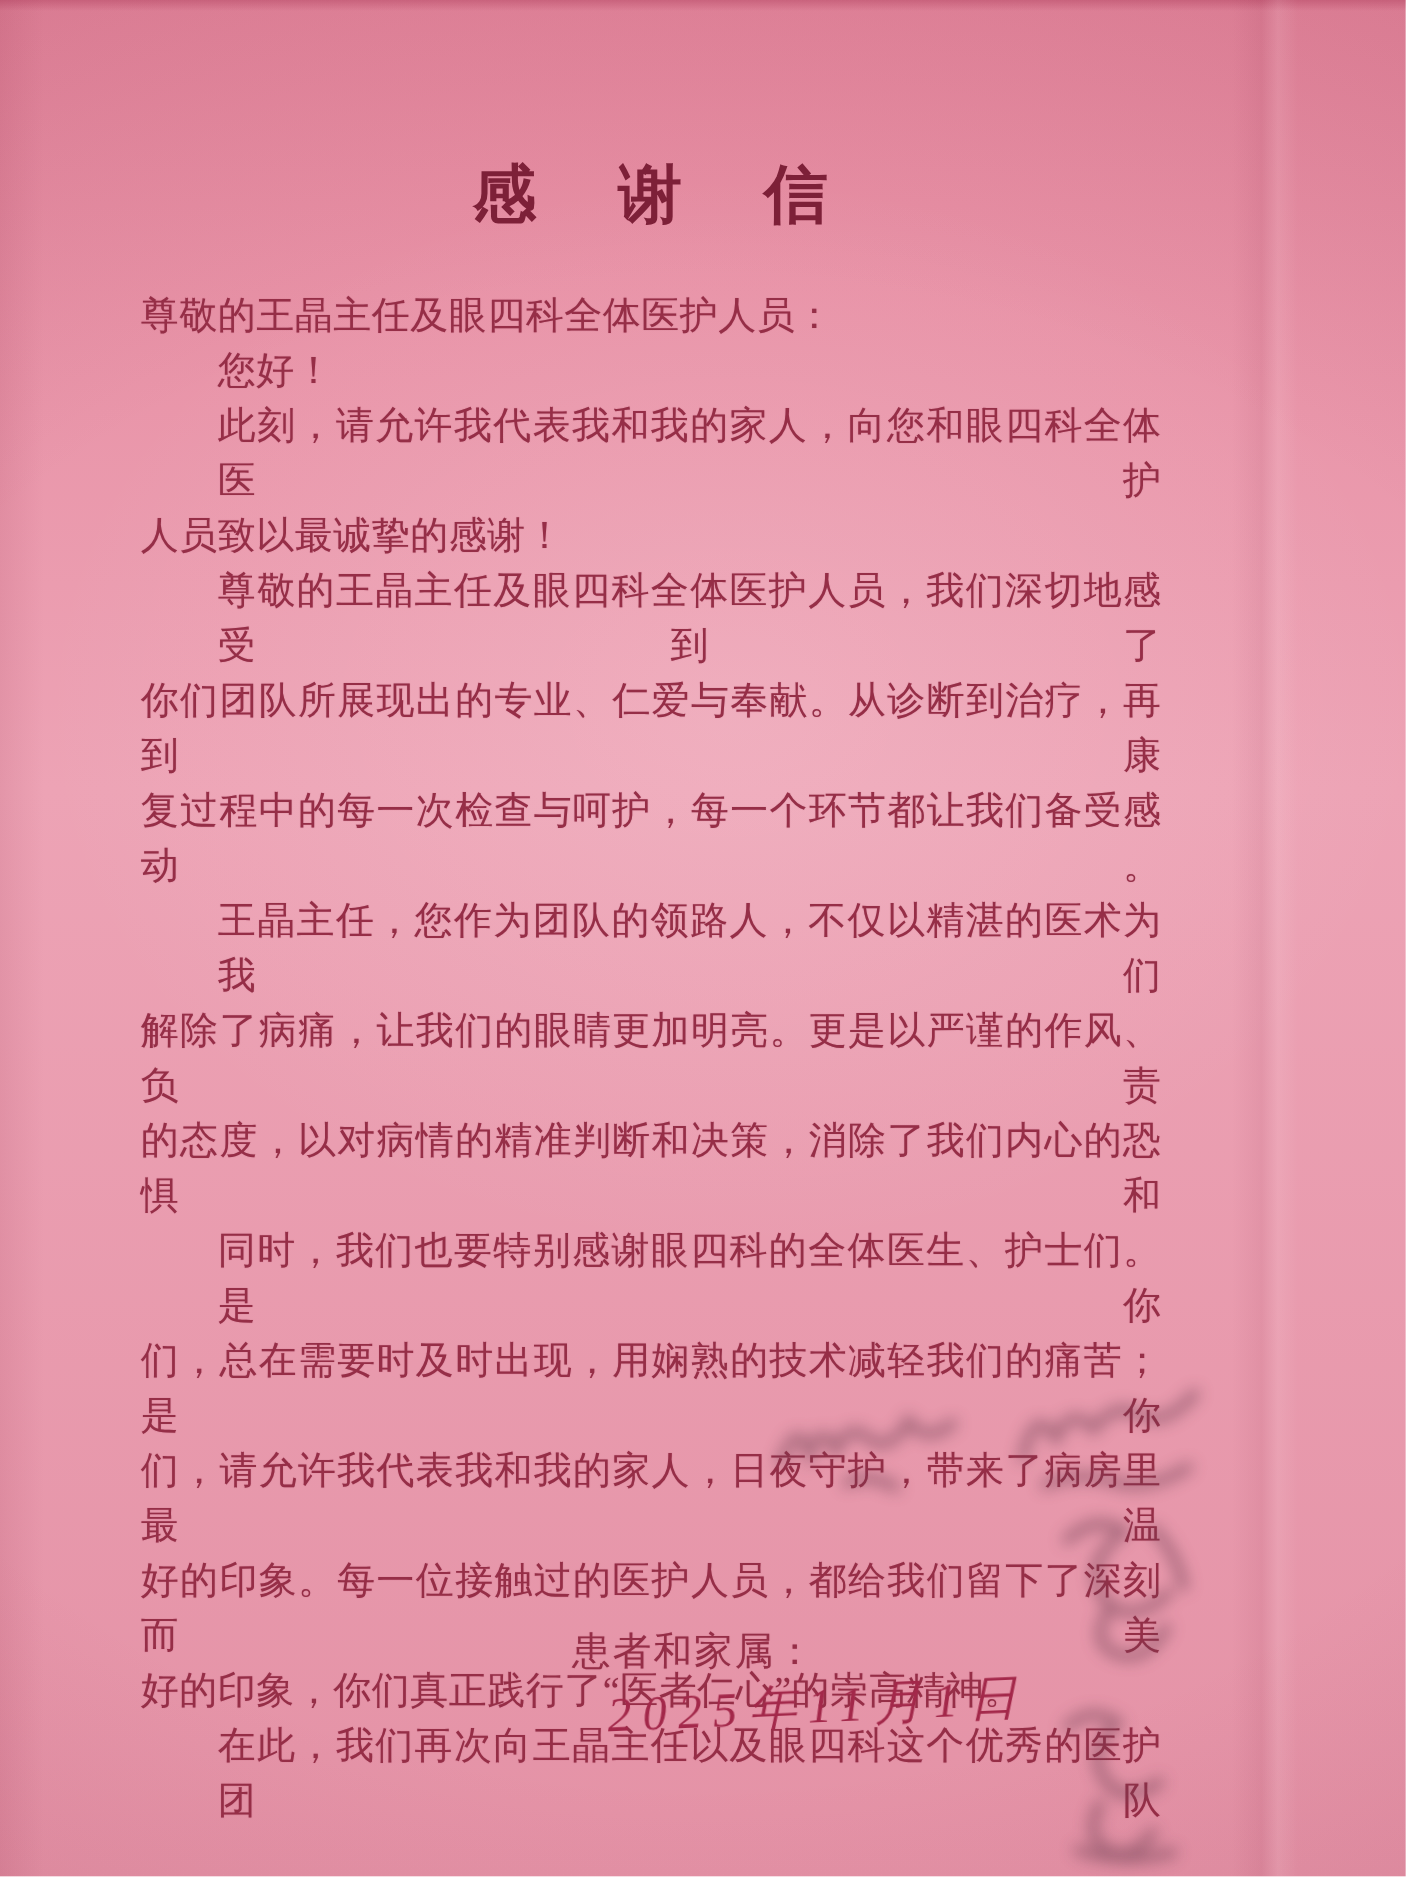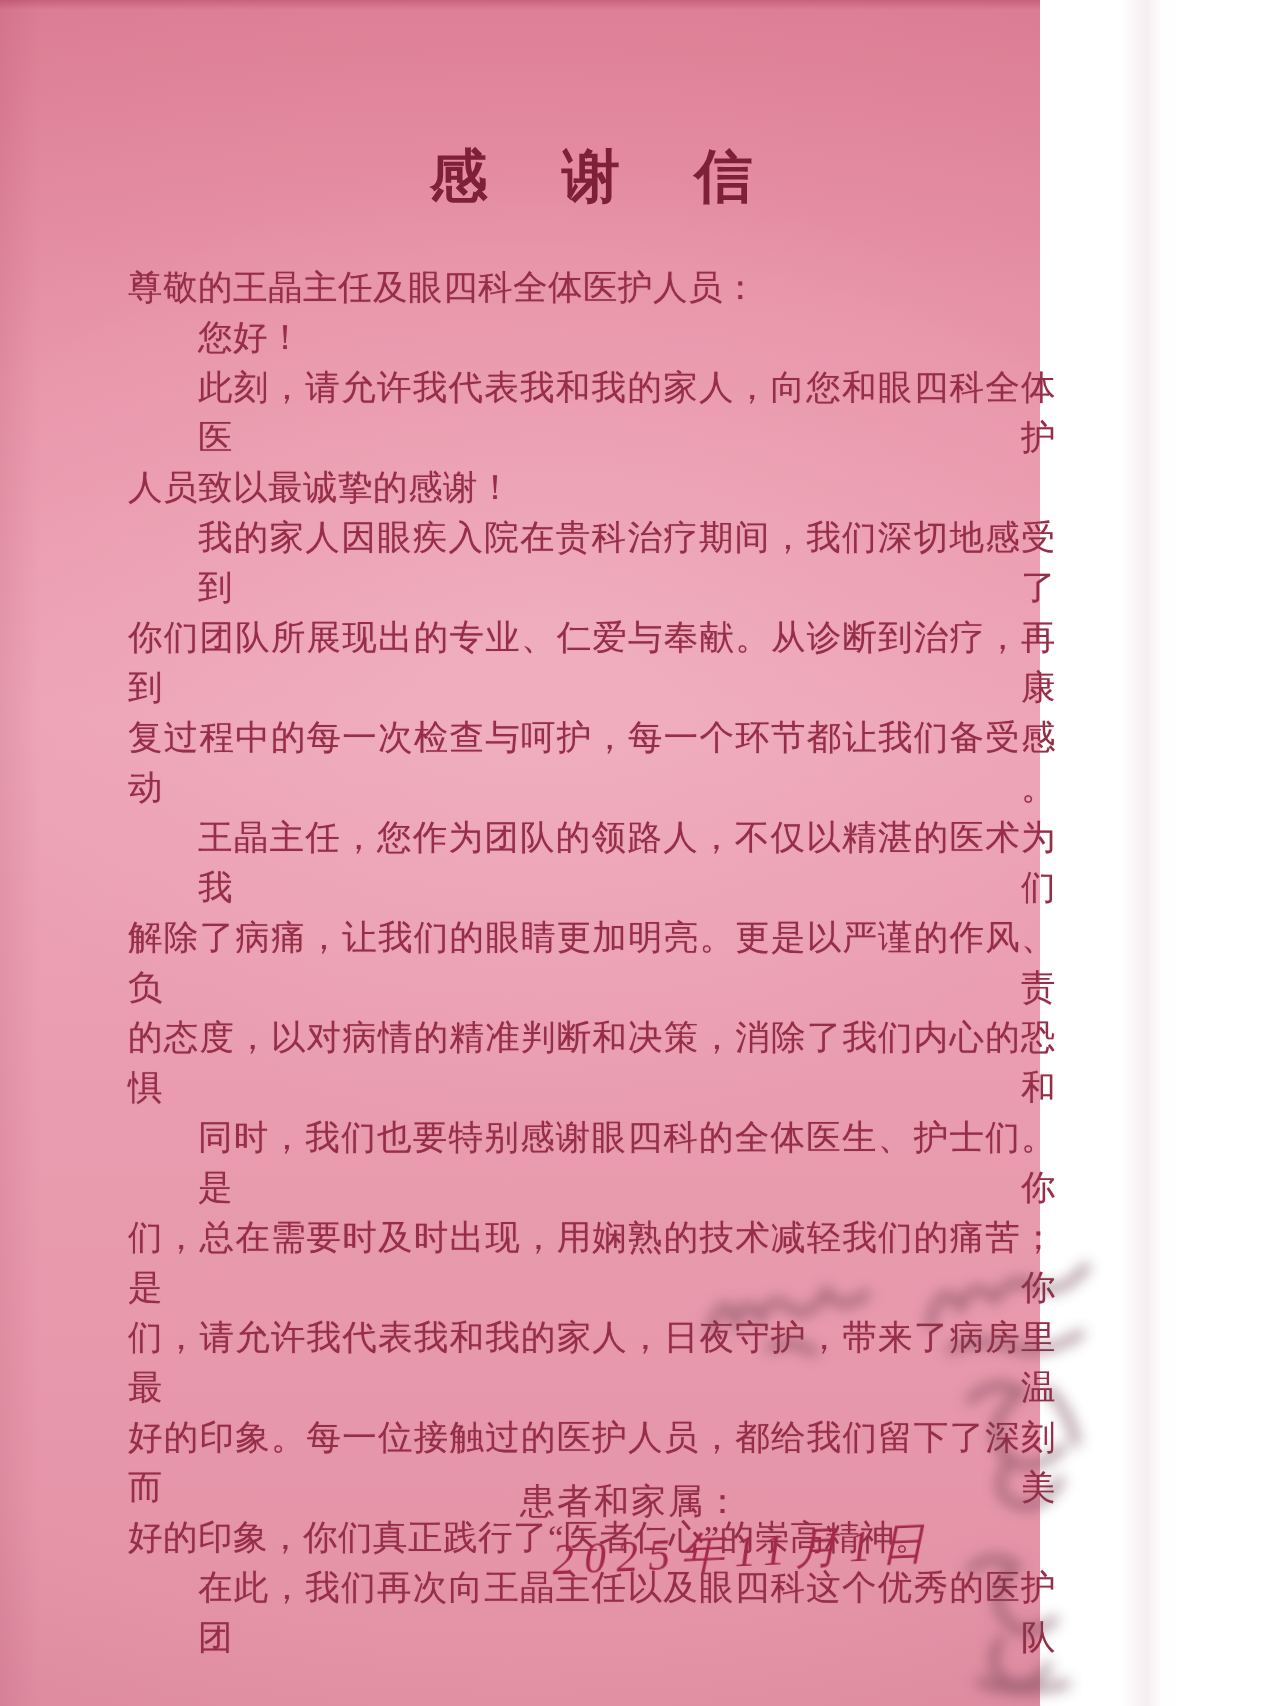--- a/index.html
+++ b/index.html
@@ -1,20 +1,20 @@
 <!DOCTYPE html>
 <html style="--paper_top: #e5889e; --paper_mid: #eda3b5; --paper_bottom: #e492a6; --ink: #962e47; --title_ink: #7d2038; --handwriting: #a3284a; --smudge: #6e4152;"><head>
 <meta charset="utf-8">
 <style>
   html,body{margin:0;padding:0;}
   body{width:1278px;height:1706px;overflow:hidden;font-family:"Liberation Serif","DejaVu Serif",serif;}
 
   
   .photo{
-    position:relative;width:1040px;height:1706px;
+    position:relative;width:1278px;height:1706px;
     background:
       linear-gradient(180deg, rgba(150,25,60,.28) 0px, rgba(150,25,60,0) 10px),
       linear-gradient(90deg, rgba(140,30,60,.10) 0, rgba(140,30,60,0) 40px),
       radial-gradient(ellipse 900px 700px at 52% 38%, rgba(255,235,240,.18), rgba(255,235,240,0) 70%),
       radial-gradient(ellipse 1400px 1100px at 50% 55%, rgba(0,0,0,0) 62%, rgba(120,20,50,.12) 100%),
       linear-gradient(180deg, var(--paper_top) 0%, var(--paper_mid) 42%, var(--paper_bottom) 100%);
   }
   
   .crease{
     position:absolute;top:0;left:1120px;width:60px;height:1706px;
@@ -60,21 +60,21 @@
 <div class="photo">
   <div class="crease"></div>
 
   <h1 class="title">感 谢 信</h1>
 
   <div class="body-lines" id="body-lines">
       <div class="line">尊敬的王晶主任及眼四科全体医护人员：</div>
       <div class="line indent">您好！</div>
       <div class="line indent full">此刻，请允许我代表我和我的家人，向您和眼四科全体医护</div>
       <div class="line">人员致以最诚挚的感谢！</div>
-      <div class="line indent full">我的家人因眼疾入院在贵科治疗期间，我们深切地感受到了</div>
+      <div class="line indent full">尊敬的王晶主任及眼四科全体医护人员，我们深切地感受到了</div>
       <div class="line full">你们团队所展现出的专业、仁爱与奉献。从诊断到治疗，再到康</div>
       <div class="line full">复过程中的每一次检查与呵护，每一个环节都让我们备受感动。</div>
       <div class="line indent full">王晶主任，您作为团队的领路人，不仅以精湛的医术为我们</div>
       <div class="line full">解除了病痛，让我们的眼睛更加明亮。更是以严谨的作风、负责</div>
       <div class="line full">的态度，以对病情的精准判断和决策，消除了我们内心的恐惧和</div>
       <div class="line indent full">同时，我们也要特别感谢眼四科的全体医生、护士们。是你</div>
       <div class="line full">们，总在需要时及时出现，用娴熟的技术减轻我们的痛苦；是你</div>
       <div class="line full">们，请允许我代表我和我的家人，日夜守护，带来了病房里最温</div>
       <div class="line full">好的印象。每一位接触过的医护人员，都给我们留下了深刻而美</div>
       <div class="line">好的印象，你们真正践行了“医者仁心”的崇高精神。</div>

